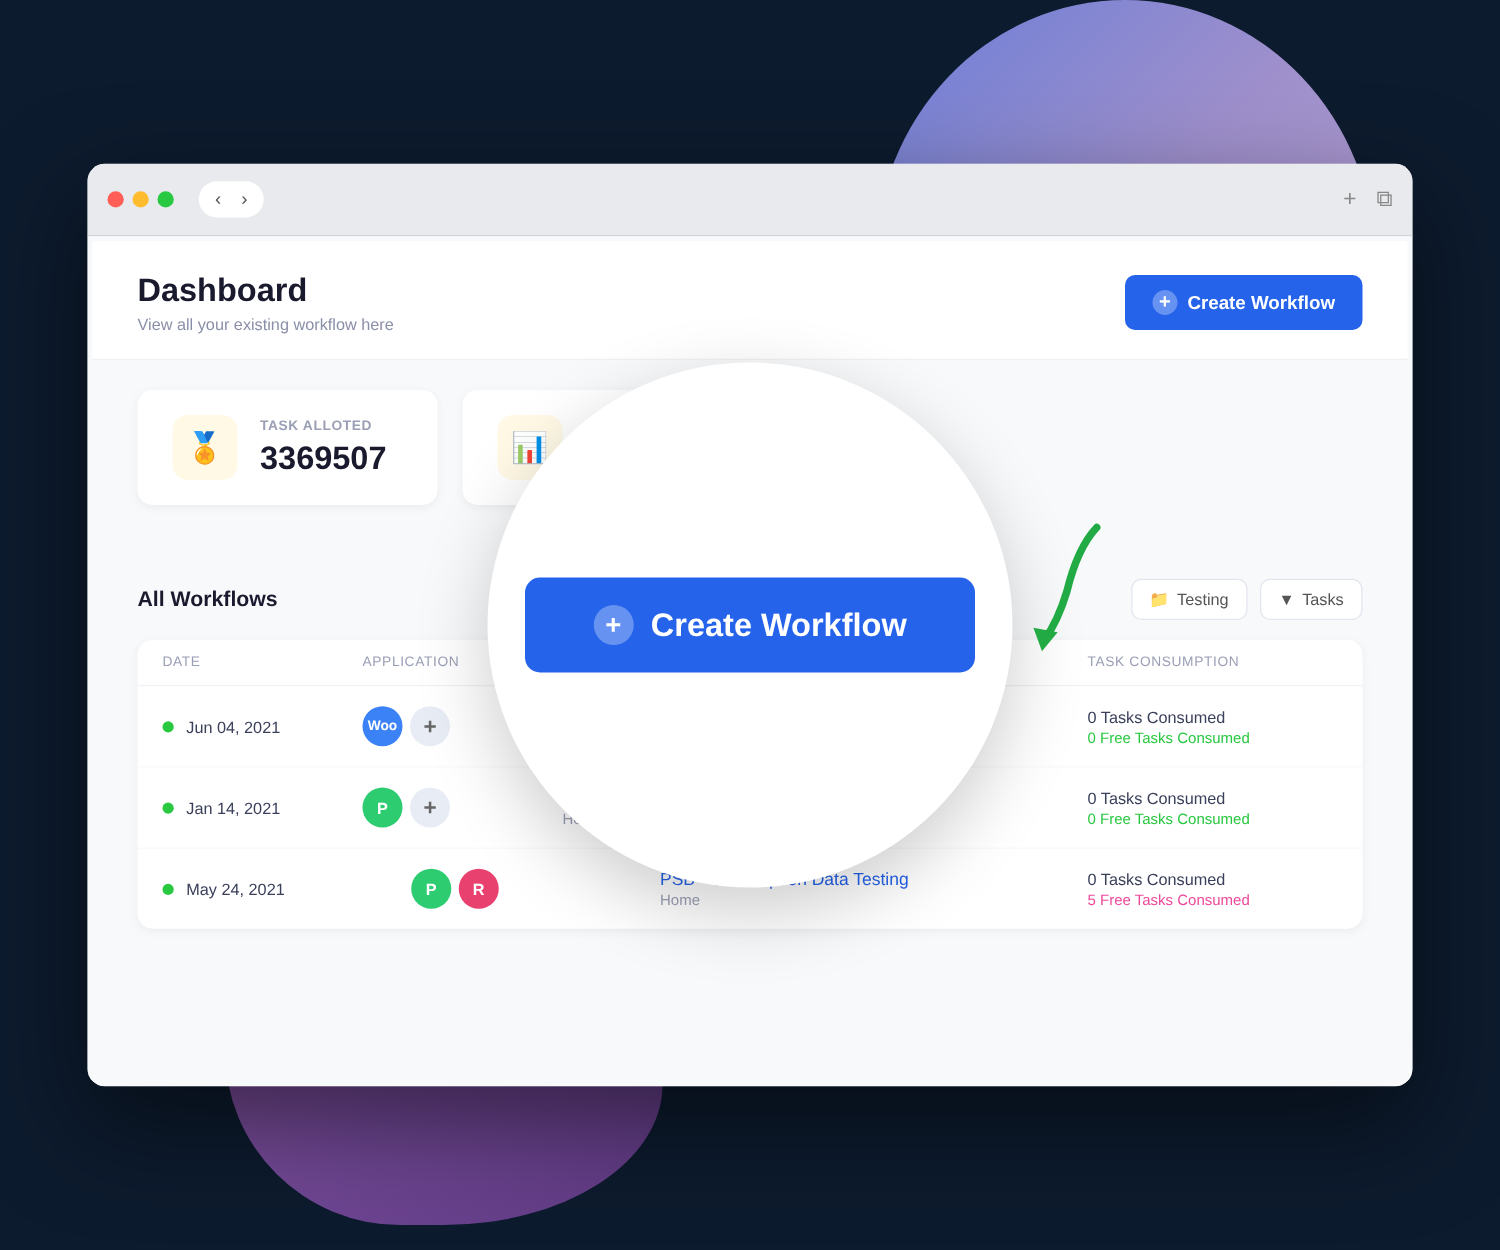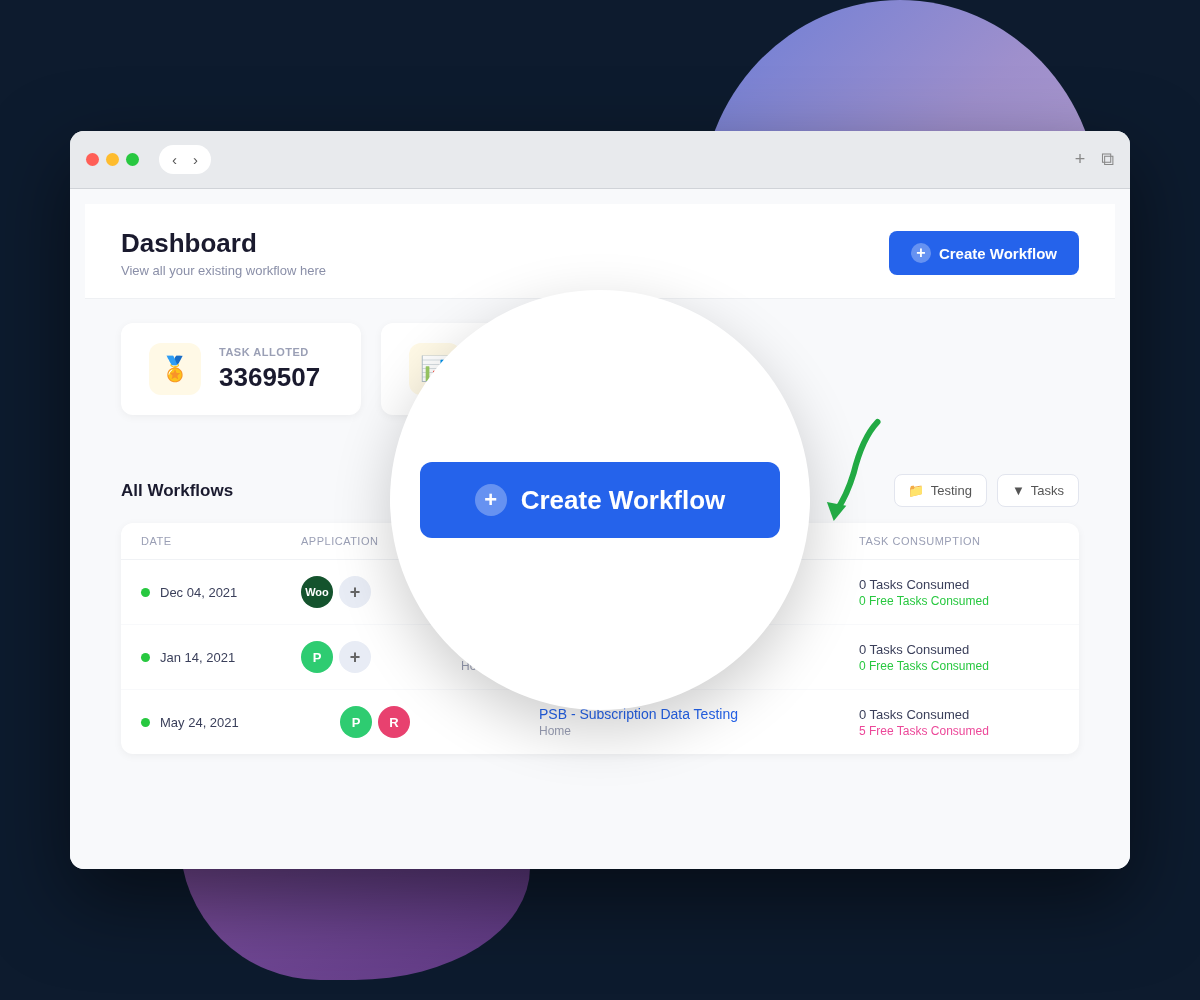--- a/index.html
+++ b/index.html
@@ -100,21 +100,21 @@
       border: none;
       cursor: pointer;
       color: #888;
       font-size: 18px;
     }
 
     
     .page {
       background: #f8f9fb;
       min-height: 680px;
-      padding: 15px;
+      padding: 4px;
     }
 
     
     .page-header {
       background: white;
       padding: 24px 36px 20px;
       display: flex;
       justify-content: space-between;
       align-items: center;
       border-bottom: 1px solid #eef0f3;
@@ -281,21 +281,21 @@
       width: 32px;
       height: 32px;
       border-radius: 50%;
       display: flex;
       align-items: center;
       justify-content: center;
       font-size: 13px;
       font-weight: 700;
     }
     .app-icon-woo {
-      background: #14532d;
+      background: #3b82f6;
       color: white;
       font-size: 11px;
     }
     .app-icon-plus {
       background: #e8ecf5;
       color: #666;
       font-size: 18px;
     }
     .app-icon-p {
       background: #2ecc71;
@@ -470,21 +470,21 @@
         <div class="table-header">
           <div class="table-header-cell">DATE</div>
           <div class="table-header-cell">APPLICATION</div>
           <div class="table-header-cell"></div>
           <div class="table-header-cell">TASK CONSUMPTION</div>
         </div>
 
         <div class="table-row">
           <div class="date-cell">
             <div class="status-dot"></div>
-            <span>Dec 04, 2021</span>
+            <span>Jun 04, 2021</span>
           </div>
           <div class="app-icons">
             <div class="app-icon app-icon-woo">Woo</div>
             <div class="app-icon app-icon-plus">+</div>
           </div>
           <div class="workflow-name-cell">
             <a href="#"></a>
             <div class="folder">Home</div>
           </div>
           <div class="task-cell">

